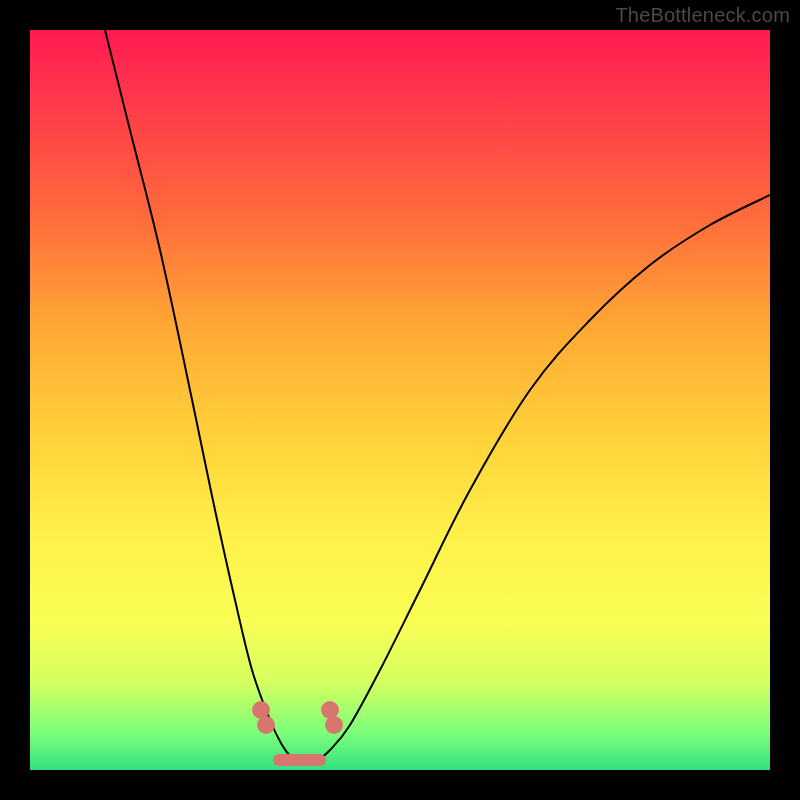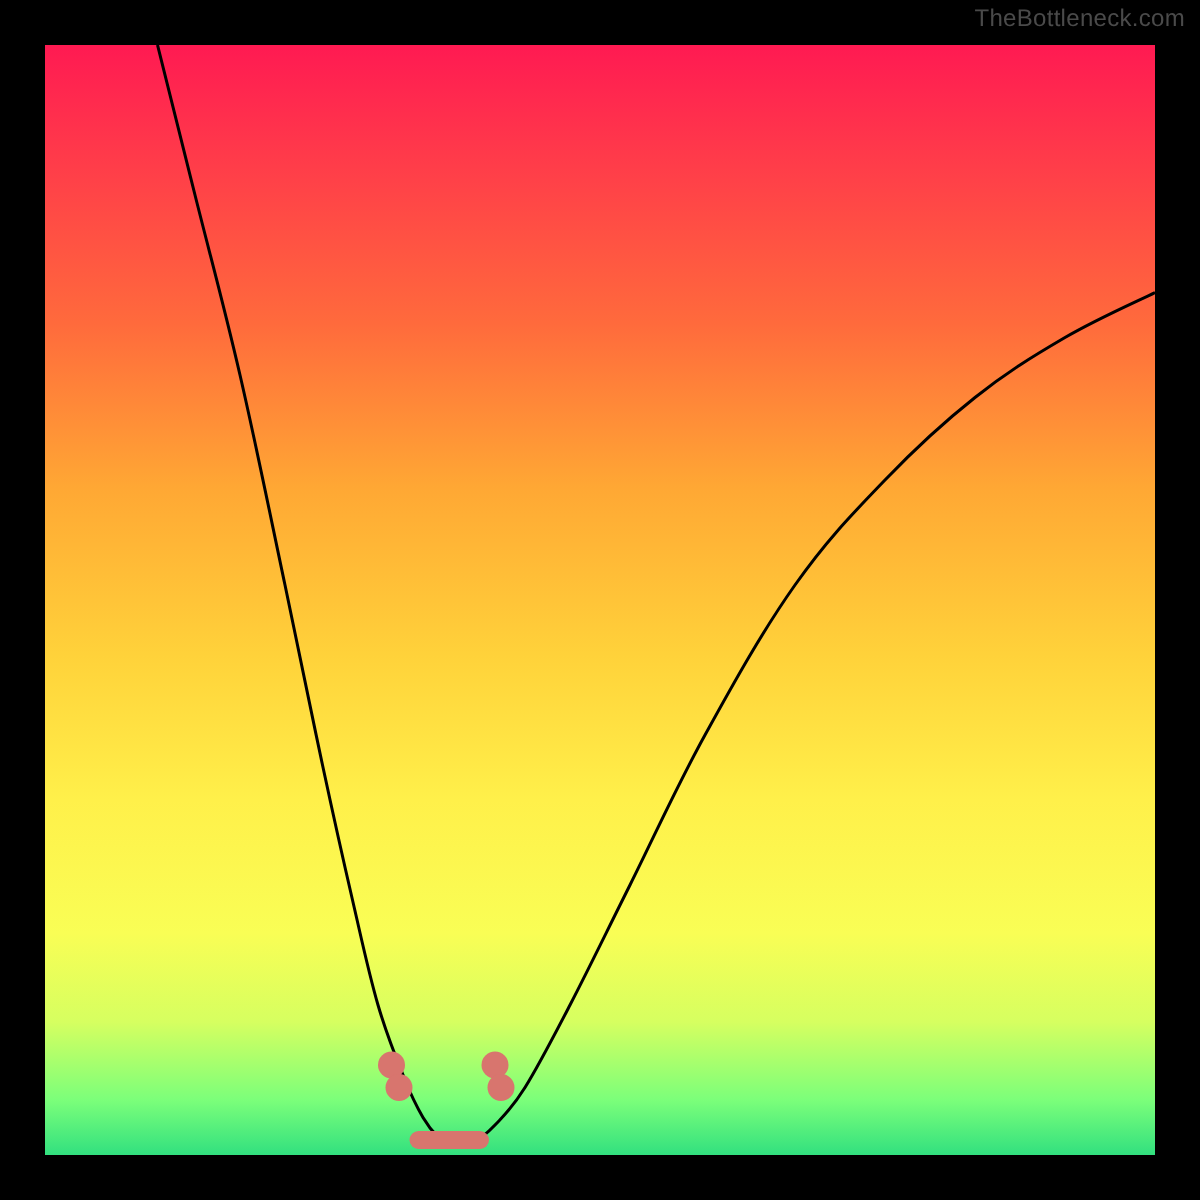--- a/index.html
+++ b/index.html
@@ -44,21 +44,21 @@
     left: 0;
     top: 0;
     width: 740px;
     height: 740px;
   }
   .watermark {
     position: absolute;
     top: 4px;
     right: 10px;
     color: #4a4a4a;
-    font-size: 16px;
+    font-size: 20px;
     font-weight: 500;
     letter-spacing: 0.2px;
   }
   .curve {
     fill: none;
     stroke: #000;
     stroke-width: 2;
   }
   .marker {
     fill: #d8756e;

